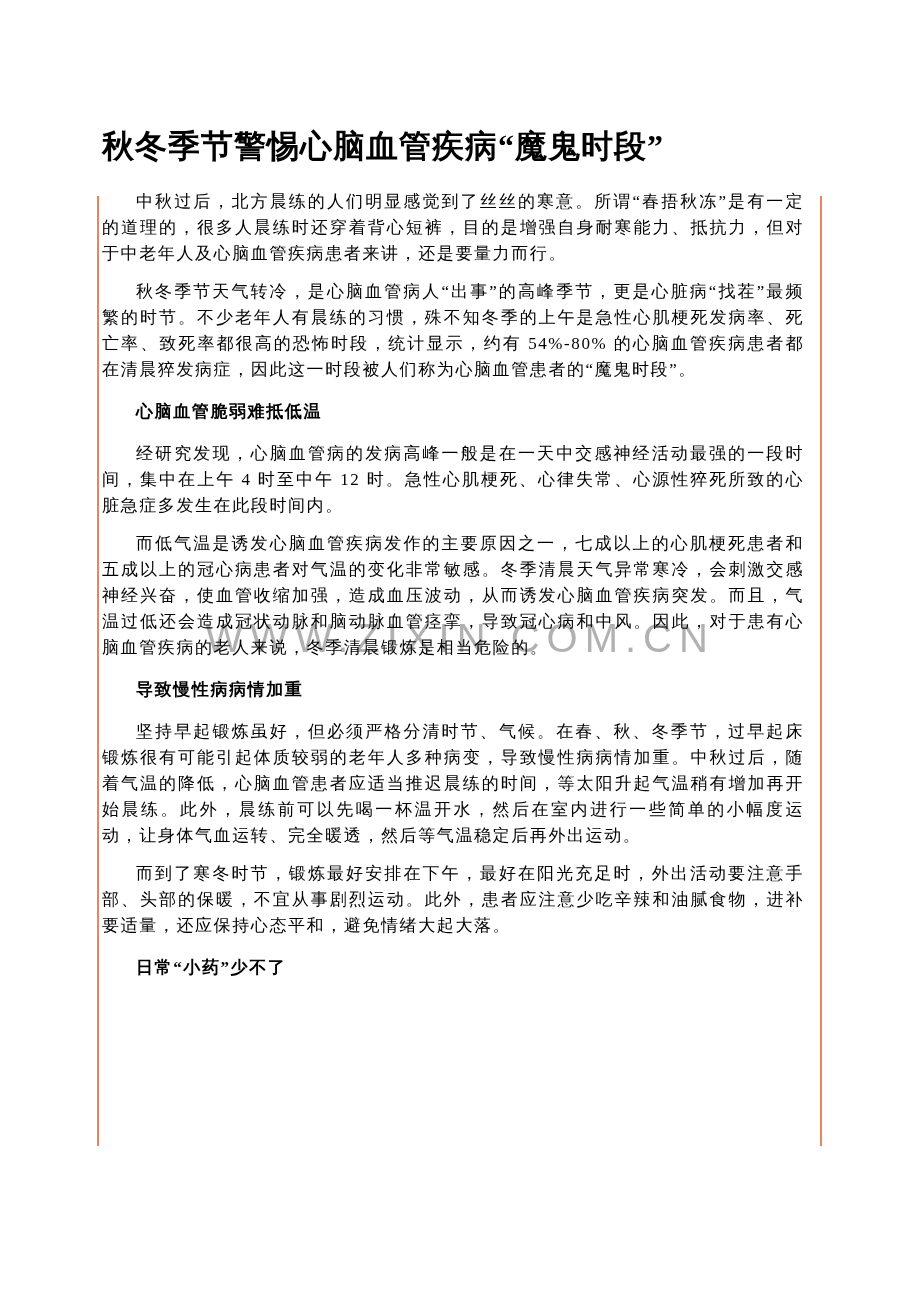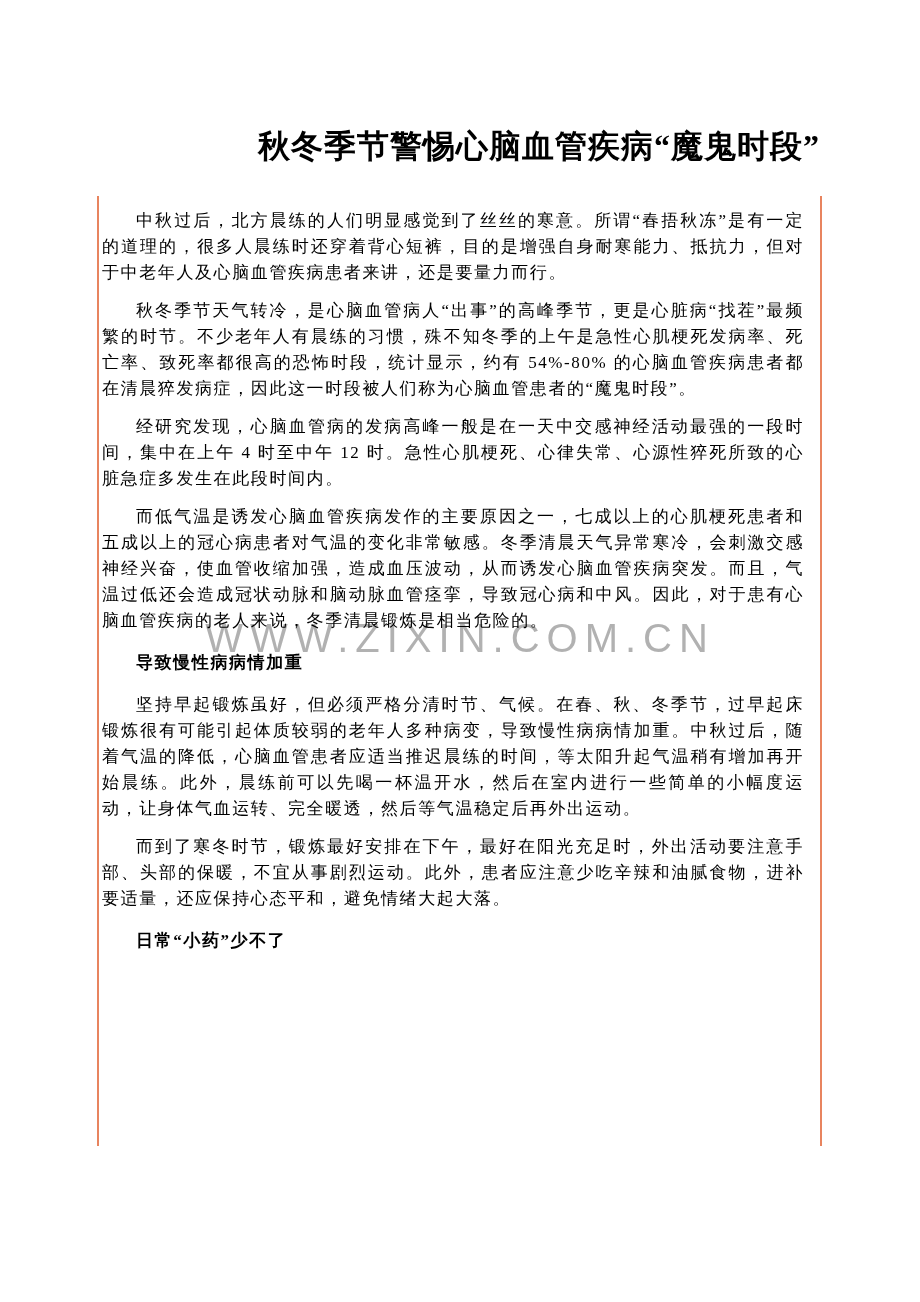--- a/index.html
+++ b/index.html
@@ -44,22 +44,22 @@
   .content {
     position: absolute;
     left: 102px;
     top: 118px;
     width: 718px;
     z-index: 1;
   }
   h1.doc-title {
     font-size: 32px;
     font-weight: bold;
-    text-align: right;
-    margin: 8px 0 40px 0;
+    text-align: left;
+    margin: 8px 0 21px 0;
     letter-spacing: 1px;
     line-height: 1.3;
   }
   p.body-para {
     font-size: 17px;
     line-height: 26px;
     letter-spacing: 1.6px;
     text-align: justify;
     text-indent: 2em;
     margin: 0 16px 12px 0;
@@ -84,20 +84,21 @@
   <div class="watermark">WWW.ZIXIN.COM.CN</div>
 
   <div class="content">
 
     <h1 class="doc-title">秋冬季节警惕心脑血管疾病“魔鬼时段”</h1>
 
     <p class="body-para">中秋过后，北方晨练的人们明显感觉到了丝丝的寒意。所谓“春捂秋冻”是有一定的道理的，很多人晨练时还穿着背心短裤，目的是增强自身耐寒能力、抵抗力，但对于中老年人及心脑血管疾病患者来讲，还是要量力而行。</p>
 
     <p class="body-para">秋冬季节天气转冷，是心脑血管病人“出事”的高峰季节，更是心脏病“找茬”最频繁的时节。不少老年人有晨练的习惯，殊不知冬季的上午是急性心肌梗死发病率、死亡率、致死率都很高的恐怖时段，统计显示，约有 54%-80% 的心脑血管疾病患者都在清晨猝发病症，因此这一时段被人们称为心脑血管患者的“魔鬼时段”。</p>
 
+    <h2 class="sec-heading">心脑血管脆弱难抵低温</h2>
 
     <p class="body-para">经研究发现，心脑血管病的发病高峰一般是在一天中交感神经活动最强的一段时间，集中在上午 4 时至中午 12 时。急性心肌梗死、心律失常、心源性猝死所致的心脏急症多发生在此段时间内。</p>
 
     <p class="body-para">而低气温是诱发心脑血管疾病发作的主要原因之一，七成以上的心肌梗死患者和五成以上的冠心病患者对气温的变化非常敏感。冬季清晨天气异常寒冷，会刺激交感神经兴奋，使血管收缩加强，造成血压波动，从而诱发心脑血管疾病突发。而且，气温过低还会造成冠状动脉和脑动脉血管痉挛，导致冠心病和中风。因此，对于患有心脑血管疾病的老人来说，冬季清晨锻炼是相当危险的。</p>
 
     <h2 class="sec-heading">导致慢性病病情加重</h2>
 
     <p class="body-para">坚持早起锻炼虽好，但必须严格分清时节、气候。在春、秋、冬季节，过早起床锻炼很有可能引起体质较弱的老年人多种病变，导致慢性病病情加重。中秋过后，随着气温的降低，心脑血管患者应适当推迟晨练的时间，等太阳升起气温稍有增加再开始晨练。此外，晨练前可以先喝一杯温开水，然后在室内进行一些简单的小幅度运动，让身体气血运转、完全暖透，然后等气温稳定后再外出运动。</p>
 
     <p class="body-para">而到了寒冬时节，锻炼最好安排在下午，最好在阳光充足时，外出活动要注意手部、头部的保暖，不宜从事剧烈运动。此外，患者应注意少吃辛辣和油腻食物，进补要适量，还应保持心态平和，避免情绪大起大落。</p>

